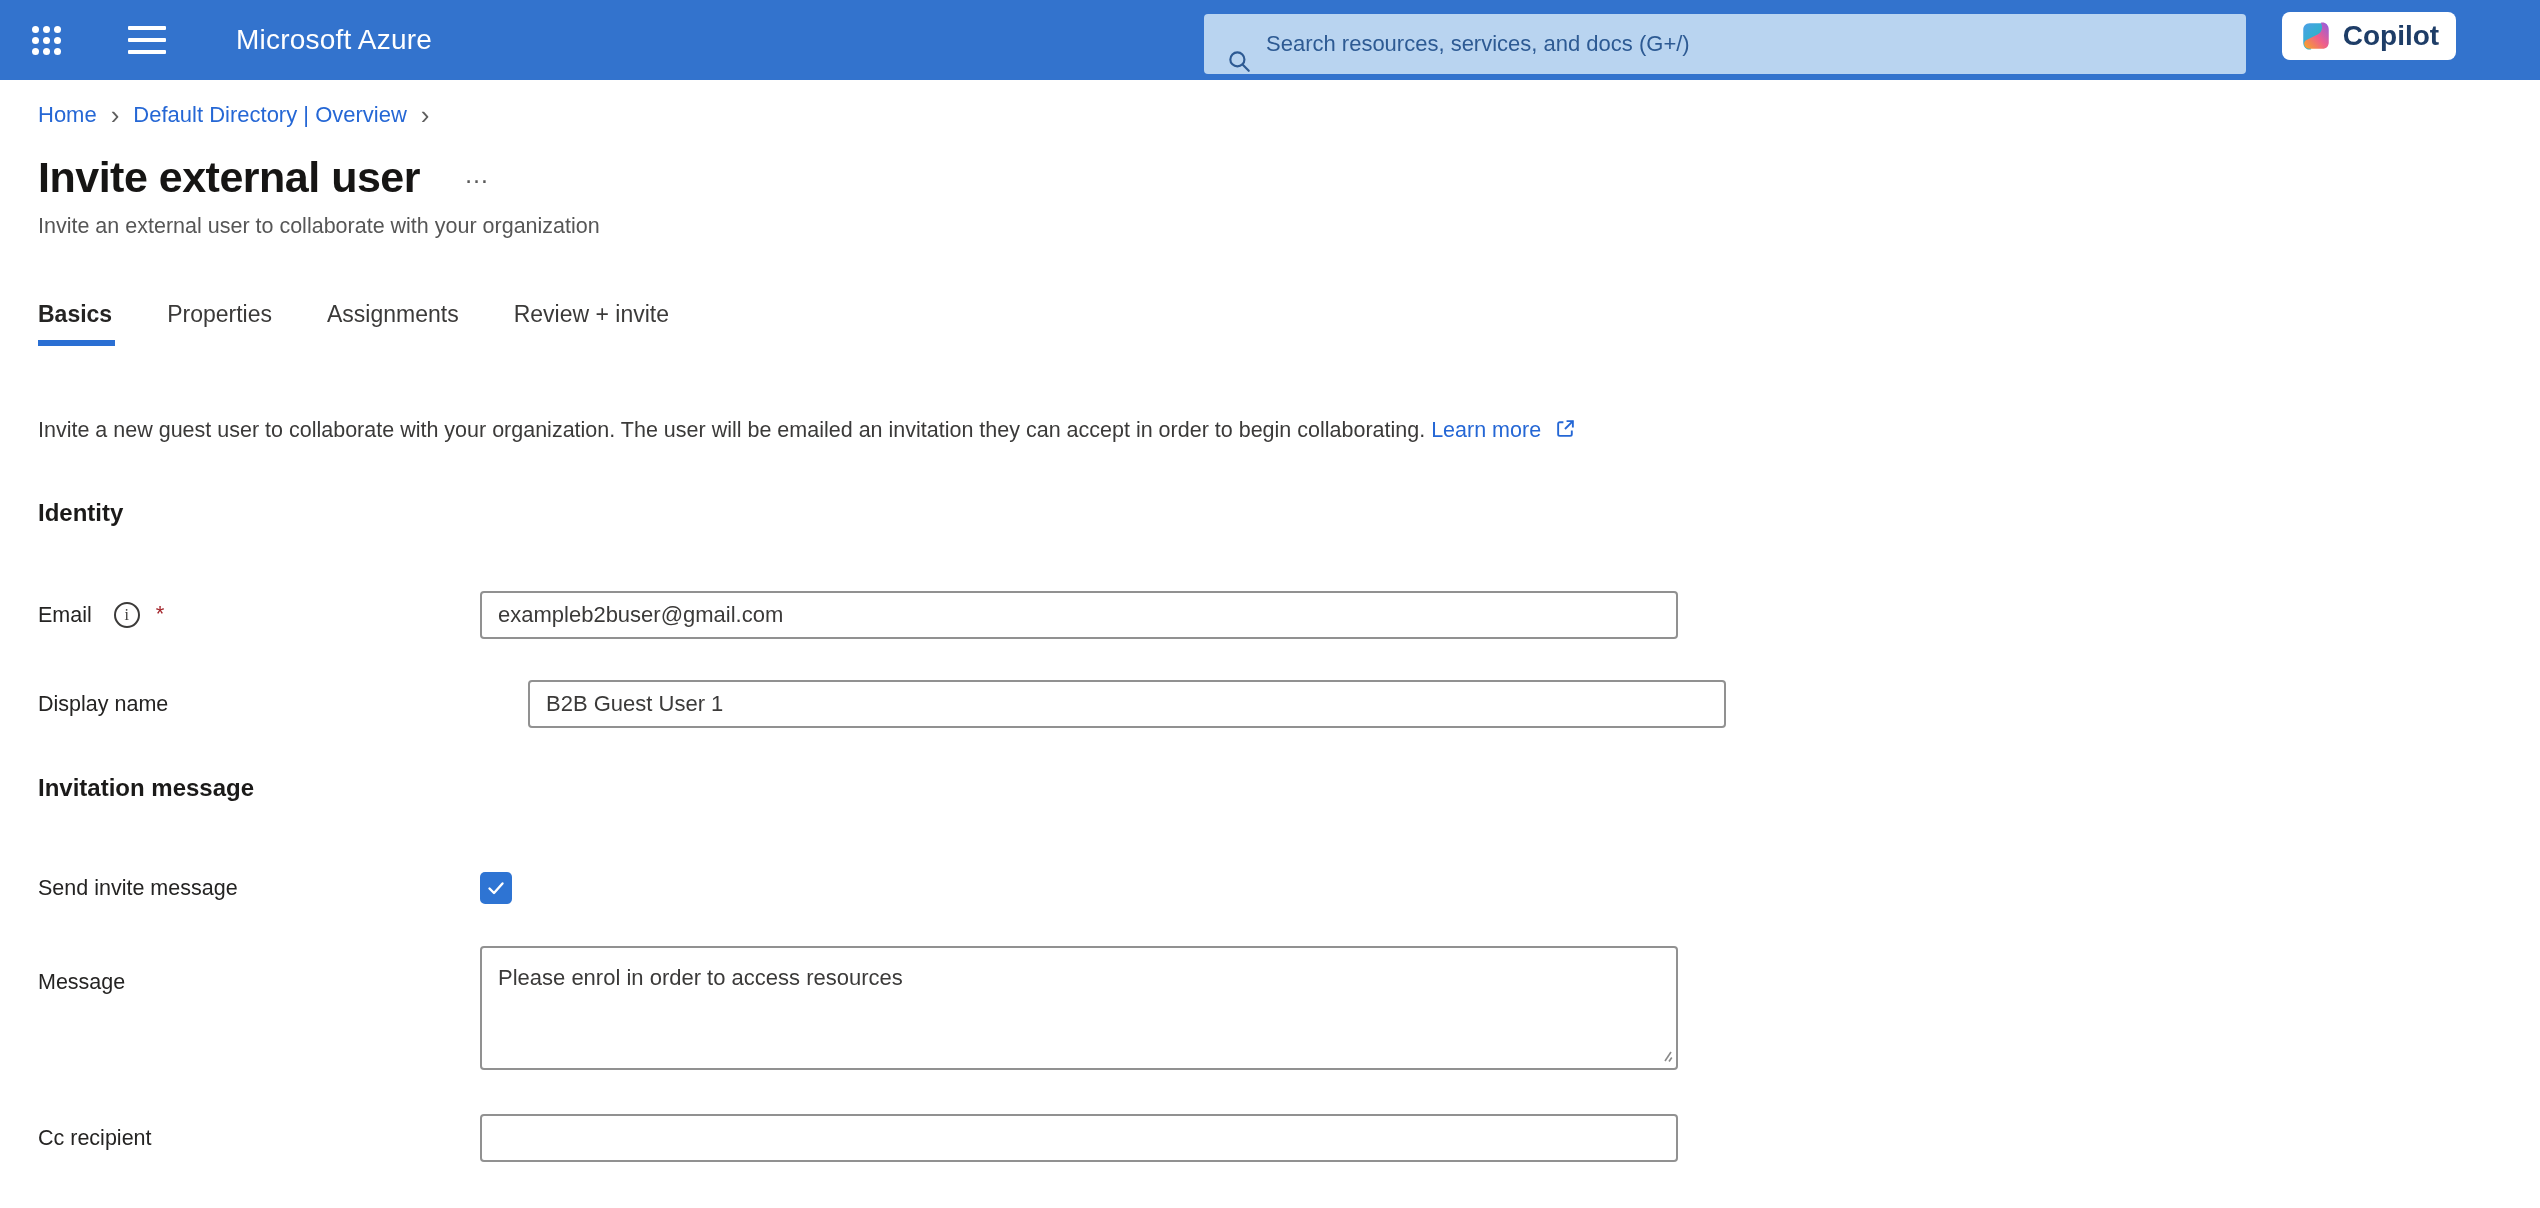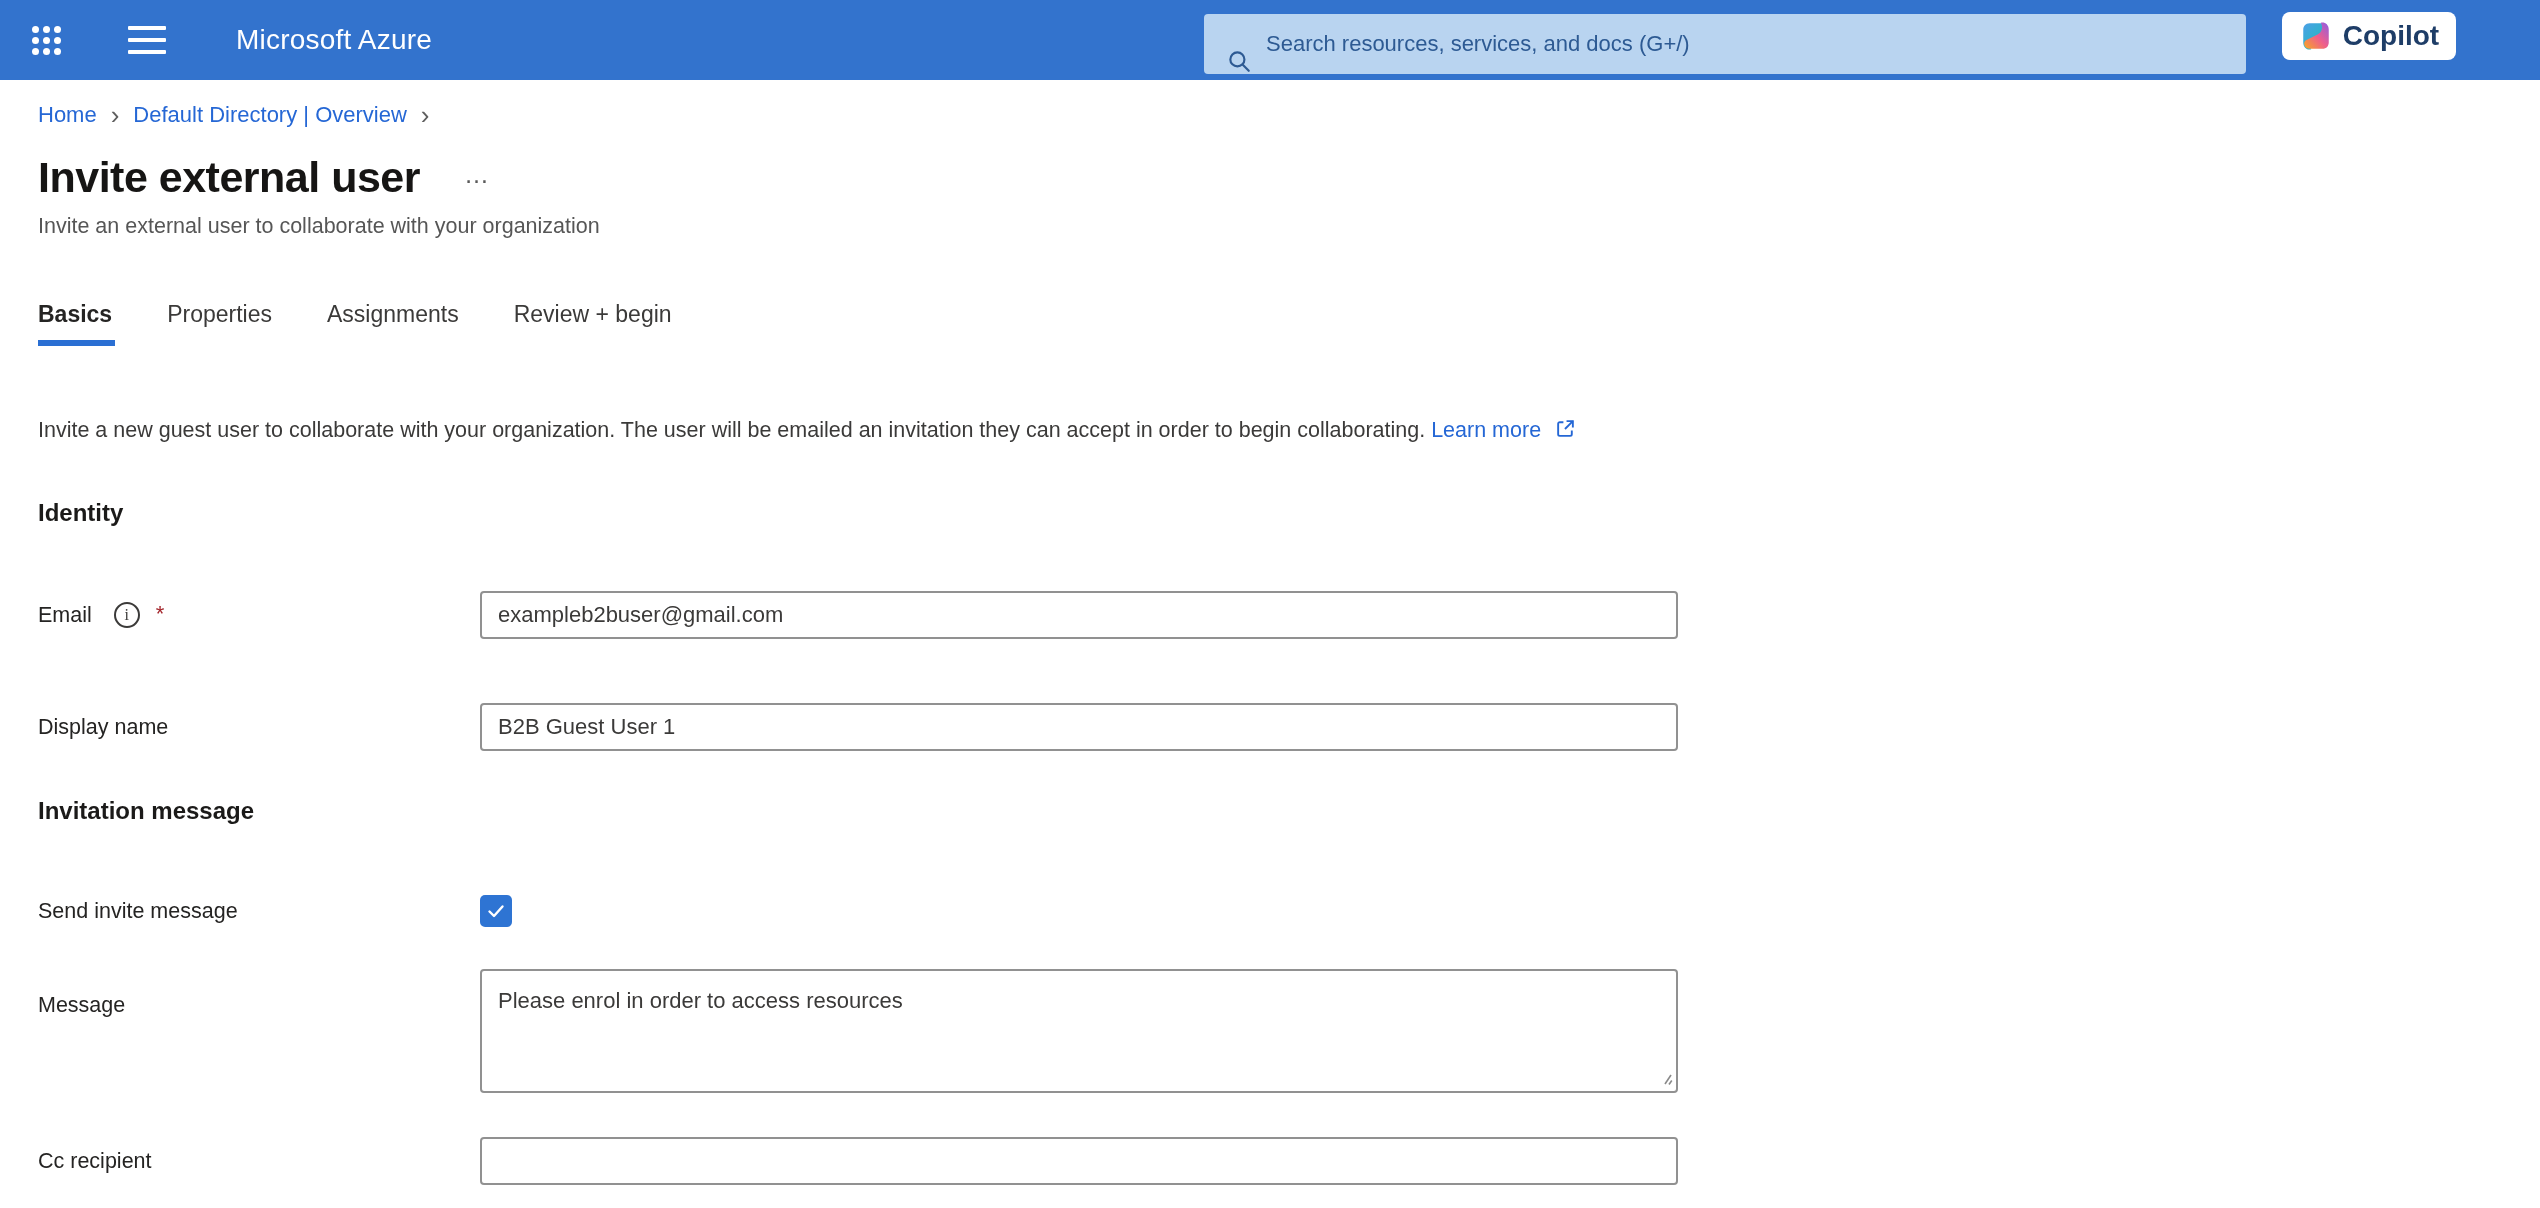--- a/index.html
+++ b/index.html
@@ -73,21 +73,21 @@
   .intro { margin-top:72px; font-size:21.5px; color:#3b3a39; }
   .intro a { color:var(--link-blue,#2567d5); text-decoration:none; cursor:pointer; }
   .ext-icon { margin-left:8px; vertical-align:-2px; }
 
   h2.section-heading { font-size:24px; font-weight:700; color:#1b1a19; }
   .heading-identity { margin-top:56px; }
   .heading-invitation { margin-top:46px; }
 
   .form-row { display:flex; }
   .row-email { margin-top:64px; }
-  .row-display { margin-top:64px; }
+  .row-display { margin-top:41px;gap:48px; }
   .row-checkbox { margin-top:70px; }
   .row-message { margin-top:42px; align-items:flex-start; }
   .row-cc { margin-top:44px; }
 
   .label-cell { width:442px; flex:0 0 442px; display:flex; align-items:center; font-size:21.5px; color:#252423; }
   .row-message .label-cell { padding-top:24px; }
 
   .info-icon {
     margin-left:22px; width:26px; height:26px; border:2px solid #3b3a39; border-radius:50%;
     display:inline-flex; align-items:center; justify-content:center;
@@ -167,21 +167,21 @@
   <div class="title-row">
     <h1 class="page-title">Invite external user</h1>
     <button class="more-btn">…</button>
   </div>
   <p class="subtitle">Invite an external user to collaborate with your organization</p>
 
   <div class="tabs">
     <div class="tab selected">Basics</div>
     <div class="tab">Properties</div>
     <div class="tab">Assignments</div>
-    <div class="tab">Review + begin</div>
+    <div class="tab">Review + invite</div>
   </div>
 
   <p class="intro">
     <span>Invite a new guest user to collaborate with your organization. The user will be emailed an invitation they can accept in order to begin collaborating.</span>
     <a>Learn more</a>
     <svg class="ext-icon" width="21" height="21" viewBox="0 0 20 20" fill="none">
       <path d="M8 4 H4.5 C3.7 4 3 4.7 3 5.5 V15.5 C3 16.3 3.7 17 4.5 17 H14.5 C15.3 17 16 16.3 16 15.5 V12" stroke="#2567d5" stroke-width="1.8" fill="none"></path>
       <path d="M11 3 H17 V9" stroke="#2567d5" stroke-width="1.8" fill="none"></path>
       <path d="M17 3 L9.5 10.5" stroke="#2567d5" stroke-width="1.8"></path>
     </svg>

